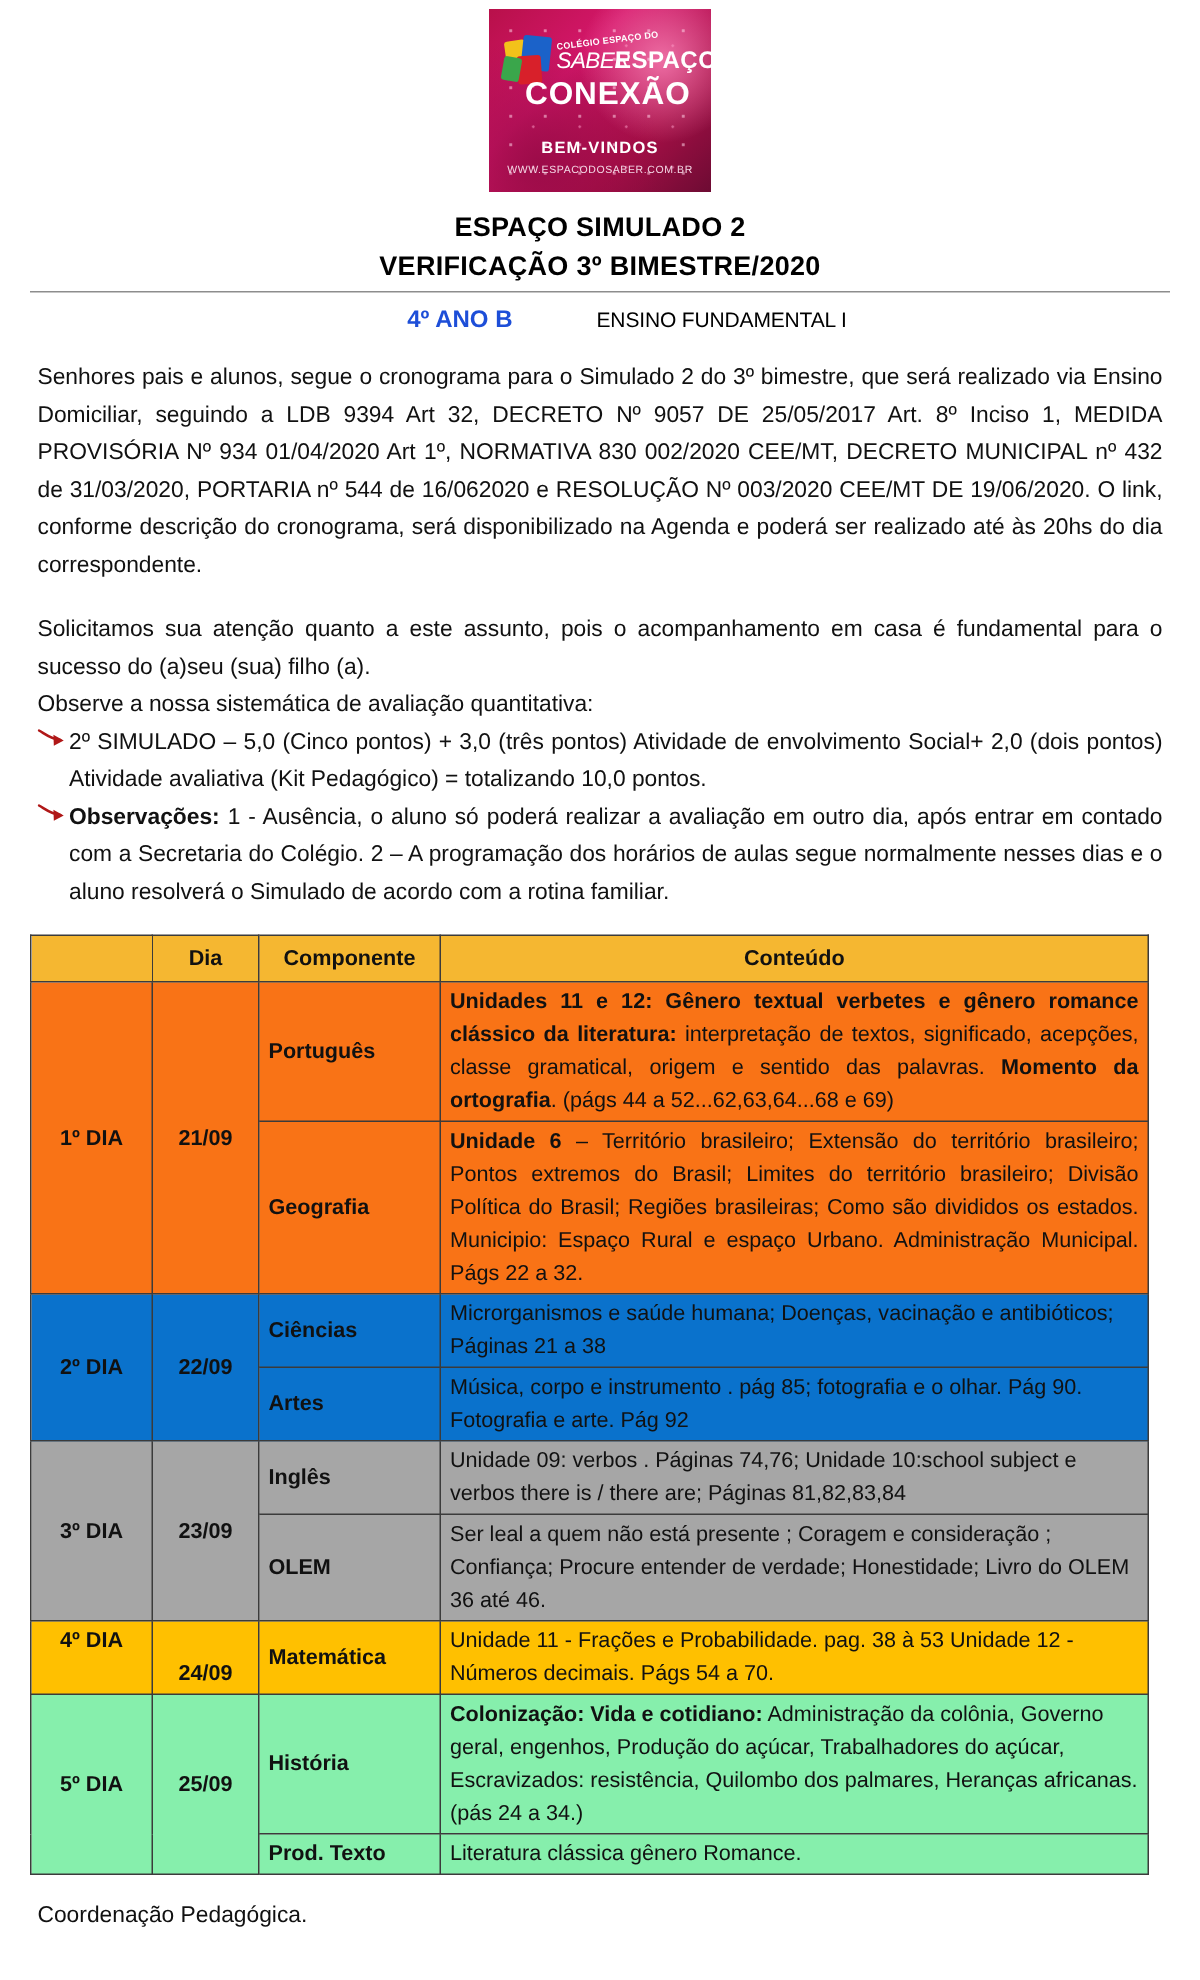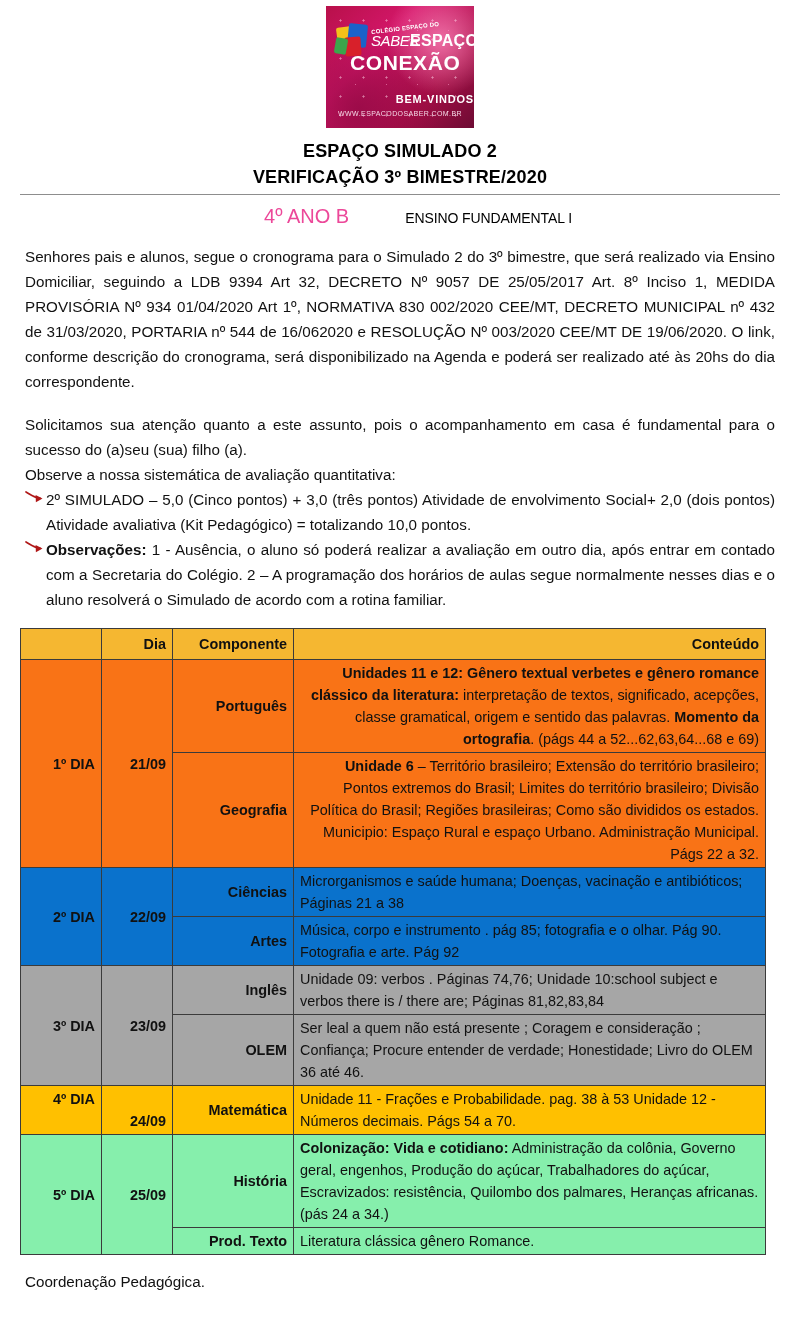--- a/index.html
+++ b/index.html
@@ -112,21 +112,21 @@
     color: #ffffff;
     font-weight: bold;
     letter-spacing: .6px;
     white-space: nowrap;
   }
   .logo .l3 {
     position: absolute;
     left: 0;
     right: 0;
     top: 88px;
-    text-align: right;
+    text-align: center;
     font-size: 11px;
     line-height: 11px;
     color: #ffffff;
     font-weight: bold;
     letter-spacing: .8px;
   }
   .logo .l4 {
     position: absolute;
     left: 0;
     right: 0;
@@ -158,23 +158,23 @@
   }
   .subtitle-row {
     display: flex;
     justify-content: center;
     align-items: baseline;
     gap: 56px;
     padding-top: 10px;
     padding-left: 36px;
   }
   .subtitle-strong {
-    font-weight: normal;
-    font-size: 20px;
-    color: #ec4899;
+    font-weight: bold;
+    font-size: 16px;
+    color: #1d4ed8;
   }
   .subtitle-plain {
     font-weight: normal;
     font-size: 14px;
     color: #000000;
     letter-spacing: -0.1px;
   }
 
   
   .body-text {
@@ -226,21 +226,20 @@
     table-layout: fixed;
     border: 1.4px solid #3b3b3b;
   }
   table.schedule td, table.schedule th {
     border: 1.1px solid #3b3b3b;
     padding: 2px 6px;
     vertical-align: middle;
     font-size: 14.4px;
     line-height: 22px;
     color: #111111;
-    text-align: right;
   }
   .col-dia    { width: 81px; }
   .col-data   { width: 71px; }
   .col-comp   { width: 121px; }
   .col-cont   { width: auto; }
 
   thead td {
     background: #F5B731;
     font-weight: bold;
     font-size: 15.5px;

